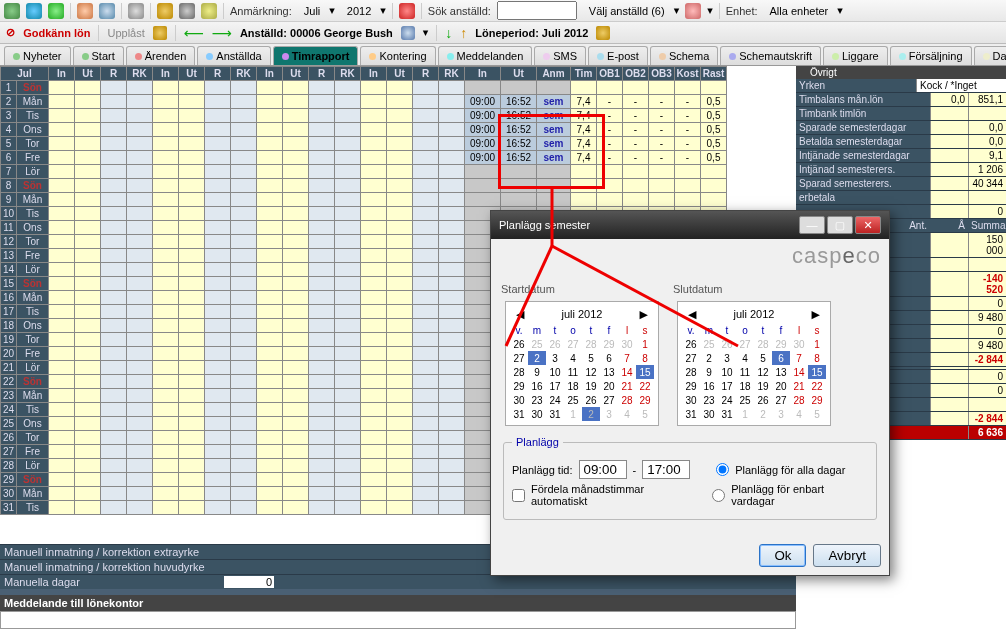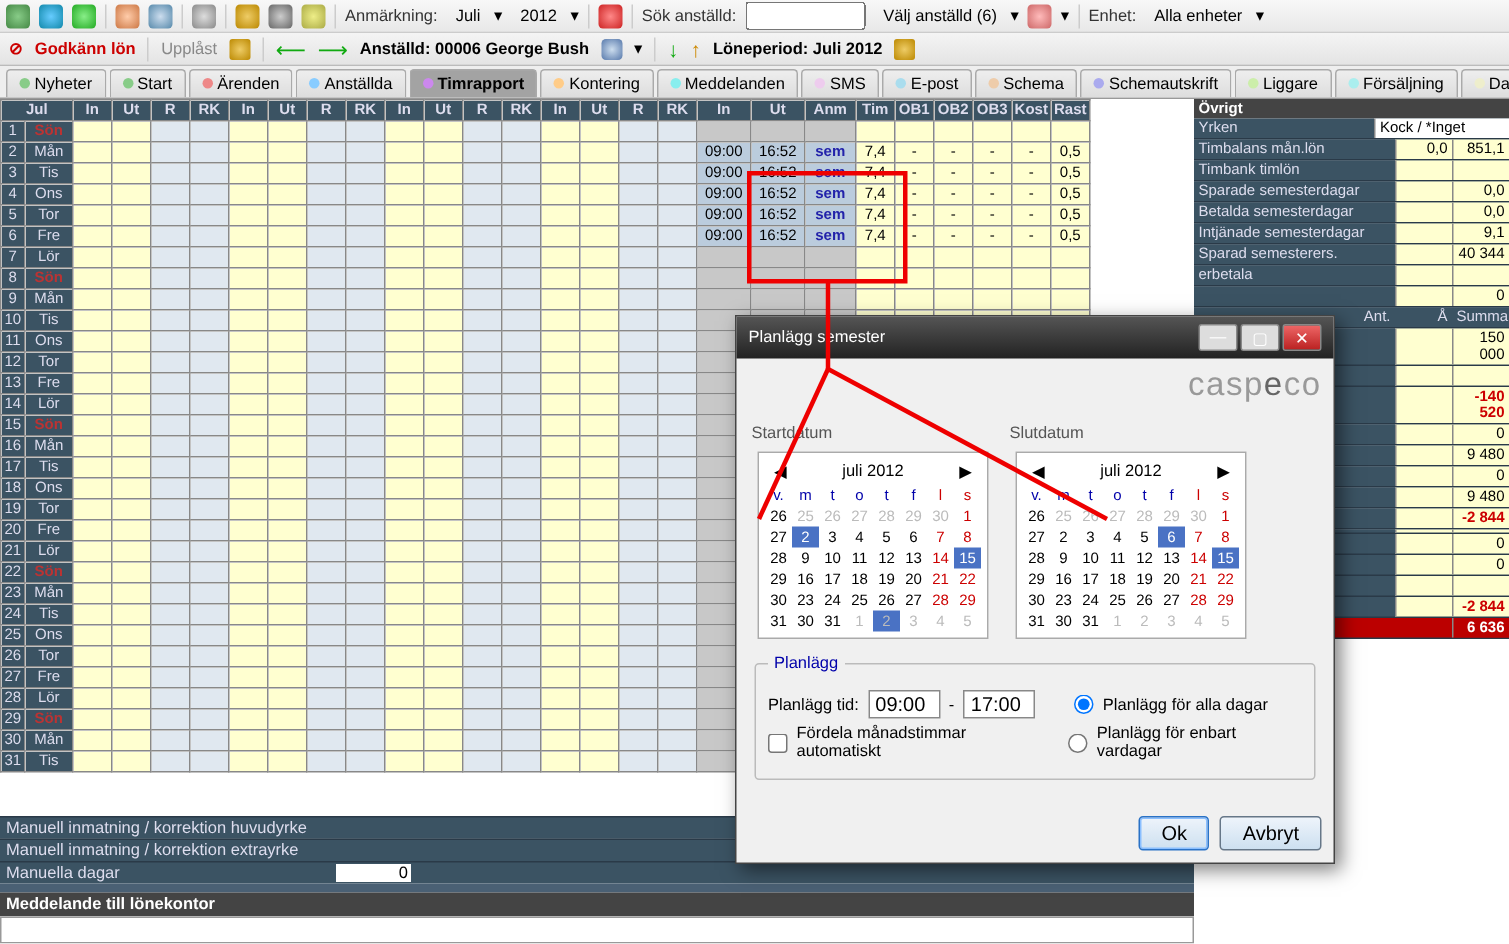--- a/index.html
+++ b/index.html
@@ -15,41 +15,41 @@
 
 
 .tbar2 { height:22px; background:linear-gradient(#f4f4f4,#e4e4e4); border-bottom:1px solid #bbb; display:flex; align-items:center; padding:0 6px; gap:8px; }
 .warn { color:#c00; font-weight:bold; }
 .lockic { width:14px; height:14px; display:inline-block; background:radial-gradient(#ec6,#b80); border-radius:2px; }
 .arrow { color:#1a1; font-size:14px; }
 
 
 .tabs { height:22px; background:#eee; border-bottom:1px solid #999; display:flex; align-items:flex-end; padding-left:4px; gap:2px; overflow:hidden; }
 .tab { padding:3px 8px; background:linear-gradient(#eee,#ddd); border:1px solid #aaa; border-bottom:none; border-radius:3px 3px 0 0; cursor:pointer; white-space:nowrap; }
-.tab.sel { background:#a3a3a3; font-weight:bold; }
+.tab.sel { background:#0f766e; font-weight:bold; }
 .tab .dot { display:inline-block; width:7px; height:7px; border-radius:50%; margin-right:3px; }
 
 
 .gridwrap { position:relative; }
 .grid { border-collapse:collapse; font-size:10px; }
 .grid th, .grid td { border:1px solid #888; height:14px; padding:0 1px; text-align:center; overflow:hidden; }
 .ghdr1 { background:#444; color:#fff; font-weight:bold; }
 .ghdr2 { background:#3b5363; color:#dde; }
 .rowidx { background:#3b5363; color:#dde; width:16px; }
 .dayc { width:32px; background:#3b5363; color:#dde; text-align:left; padding-left:2px; overflow:hidden;}
 .sun { color:#b33 !important; font-weight:bold; }
 .colw { width:26px; }
 .ylw { background:#ffffd0; }
 .blu { background:#e0e8f0; }
 .gry { background:#c8c8c8; }
 .hlcell { background:#bcd; }
 
 
 .rpane { position:absolute; right:0; top:66px; width:210px; font-size:10px; }
-.rhead { background:#444; color:#fff; padding:1px 3px; font-weight:bold; }
+.rhead { background:#444; color:#fff; padding:1px 14px; font-weight:normal; }
 .rrow { display:flex; background:#3b5363; color:#dde; border-bottom:1px solid #2a3a48; }
 .rrow .lbl { flex:1; padding:1px 3px; overflow:hidden; white-space:nowrap;}
 .rrow .v1, .rrow .v2 { width:38px; text-align:right; padding:1px 3px; background:#ffffd0; color:#000; border-left:1px solid #888;}
 .rrow .v2.neg { color:#c00; font-weight:bold;}
 .rrow .wht { background:#fff; color:#000;}
 .rrow.total { background:#b00; color:#fff; }
 .rrow.total .v2 { background:#b00; color:#fff; font-weight:bold; }
 
 
 .btm { position:absolute; bottom:0; left:0; right:210px; }
@@ -1117,20 +1117,25 @@
       <span class="lbl">Betalda semesterdagar</span>
       <span class="v1"></span>
       <span class="v2">0,0</span>
     </div>
     <div class="rrow">
       <span class="lbl">Intjänade semesterdagar</span>
       <span class="v1"></span>
       <span class="v2">9,1</span>
     </div>
     <div class="rrow">
+      <span class="lbl">Intjänad semesterers.</span>
+      <span class="v1"></span>
+      <span class="v2">1 206</span>
+    </div>
+    <div class="rrow">
       <span class="lbl">Sparad semesterers.</span>
       <span class="v1"></span>
       <span class="v2">40 344</span>
     </div>
     <div class="rrow">
       <span class="lbl">erbetala</span>
       <span class="v1"></span>
       <span class="v2"></span>
     </div>
     <div class="rrow">
@@ -1210,24 +1215,24 @@
       <span class="v2 neg">-2 844</span>
     </div>
     <div class="rrow total">
       <span class="lbl">Utbetala all nettolön</span>
       <span class="v2">6 636</span>
     </div>
   </div>
 
 <div class="btm">
   <div class="brow">
+      <span class="lbl">Manuell inmatning / korrektion extrayrke</span>
+    </div>
+  <div class="brow">
       <span class="lbl">Manuell inmatning / korrektion huvudyrke</span>
-    </div>
-  <div class="brow">
-      <span class="lbl">Manuell inmatning / korrektion extrayrke</span>
     </div>
   <div class="brow">
       <span class="lbl">Manuella dagar</span>
       <span class="minput">0</span>
     </div>
   <div style="height:6px;background:#4a6074"></div>
   <div class="msghdr">Meddelande till lönekontor</div>
   <div class="msgbody"></div>
 </div>
 

